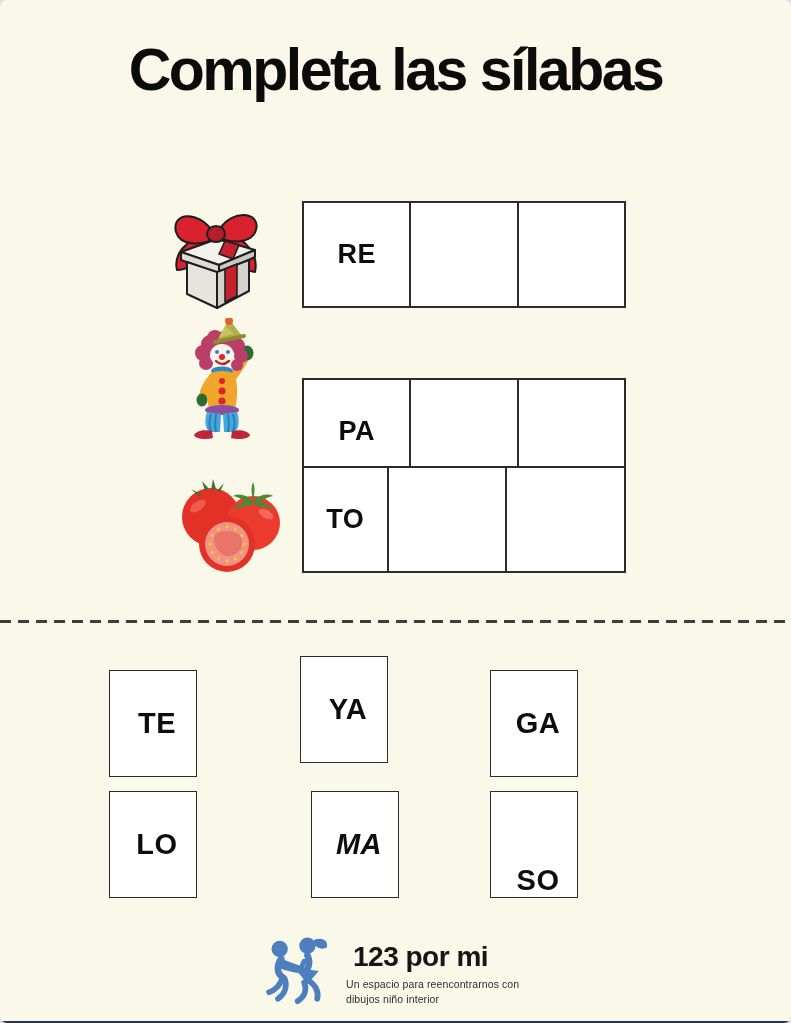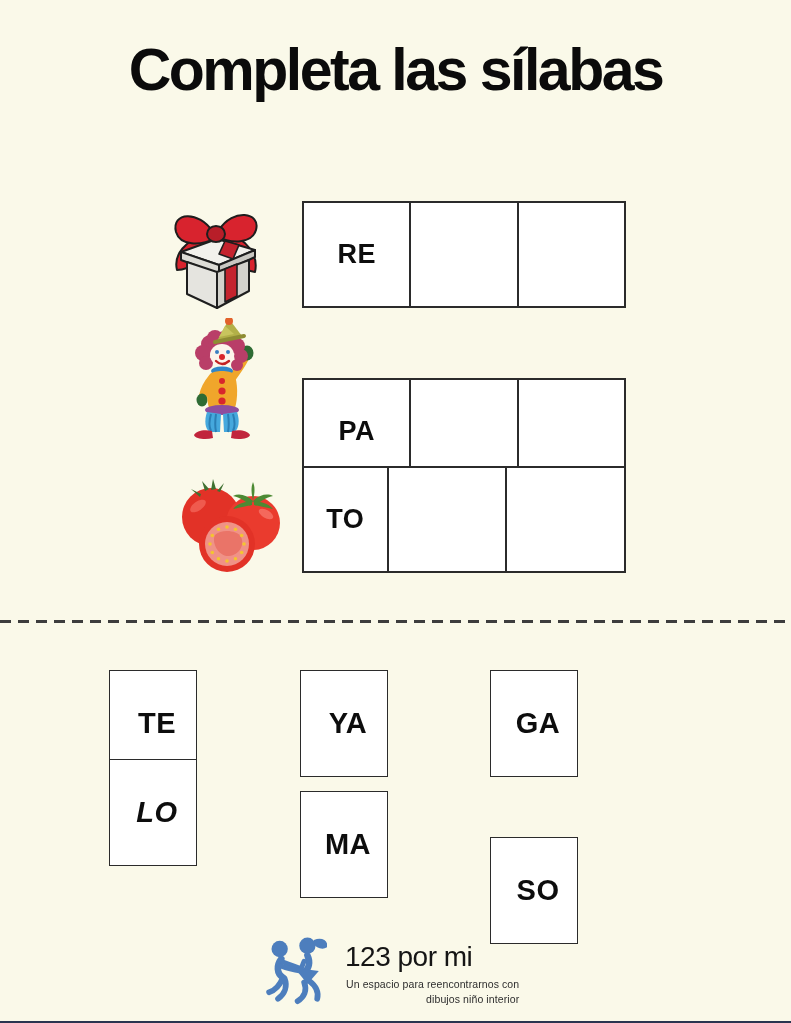--- a/index.html
+++ b/index.html
@@ -1,20 +1,20 @@
 <!DOCTYPE html>
 <html><head>
 <meta charset="utf-8">
 <style>
   * { margin:0; padding:0; box-sizing:border-box; }
   html,body { background:#dddddd; }
   .page {
     position:relative; width:791px; height:1023px; margin:0 auto;
     background:#FAF9E9; overflow:hidden;
-    font-family:"Liberation Sans", sans-serif; color:#111;
+    font-family:"Liberation Sans", sans-serif; color:#111;border-radius:7px;
   }
   .title {
     position:absolute; top:40px; left:0; width:100%;
     text-align:center; font-size:59px; font-weight:700;
     letter-spacing:-2.5px; color:#0b0b0b; line-height:1.05;
   }
   .subtitle {
     position:absolute; top:130px; left:0; width:100%;
     text-align:center; font-size:18.5px; letter-spacing:-0.3px; color:#141414;
   }
@@ -36,26 +36,26 @@
   }
   .card {
     position:absolute; width:88px; height:107px;
     background:#ffffff; border:1.6px solid #2b2b2b;
     display:flex; align-items:center; justify-content:center;
     font-weight:700; font-size:29px; letter-spacing:.5px; color:#0d0d0d;padding-left:8px;
   }
   .footer-logo { position:absolute; left:265px; top:936px; width:62px; height:70px; }
   .footer-logo svg { display:block; width:100%; height:100%; }
   .brand {
-    position:absolute; left:345px; top:941px;
-    font-size:28px; font-weight:400; letter-spacing:-0.5px; color:#151515;
+    position:absolute; left:353px; top:941px;
+    font-size:28px; font-weight:700; letter-spacing:-0.5px; color:#151515;
   }
   .tagline {
     position:absolute; left:346px; top:977px;
-    font-size:10.5px; line-height:1.45; letter-spacing:.1px; color:#2d2d2d;text-align:right;
+    font-size:10.5px; line-height:1.45; letter-spacing:.1px; color:#2d2d2d;
   }
   .bottom-edge { position:absolute; left:0; bottom:0; width:100%; height:2px; background:#2a3550; }
 </style>
 </head>
 <body>
 
 <div class="page">
 
   <h1 class="title">Completa las sílabas</h1>
 
@@ -175,33 +175,33 @@
     <div class="cell">TO</div>
     <div class="cell"></div>
     <div class="cell"></div>
   </div>
 
   <div class="cutline"></div>
 
   <div class="card" style="left:109px; top:670px;">
     <span>TE</span>
   </div>
-  <div class="card" style="left:300px; top:670px;">
+  <div class="card" style="left:300px; top:656px;">
     <span>YA</span>
   </div>
   <div class="card" style="left:490px; top:670px;">
     <span>GA</span>
   </div>
-  <div class="card" style="left:109px; top:759px;font-style:italic;">
+  <div class="card" style="left:109px; top:791px;">
     <span>LO</span>
   </div>
-  <div class="card" style="left:300px; top:791px;">
+  <div class="card" style="left:311px; top:791px;font-style:italic;">
     <span>MA</span>
   </div>
-  <div class="card" style="left:490px; top:837px;">
+  <div class="card" style="left:490px; top:791px;align-items:flex-end;">
     <span>SO</span>
   </div>
 
   <div class="footer-logo">
     <svg viewBox="0 0 76 84">
       <g fill="none" stroke="#4d7ebd" stroke-linecap="round">
         <path d="M20,27 C14,35 14,45 22,50" stroke-width="8"></path>
         <path d="M22,31 C30,34 38,37 44,39" stroke-width="6"></path>
         <path d="M20,36 C28,39 38,41 44,42" stroke-width="6"></path>
         <path d="M22,50 C18,60 12,66 5,68" stroke-width="7"></path>

